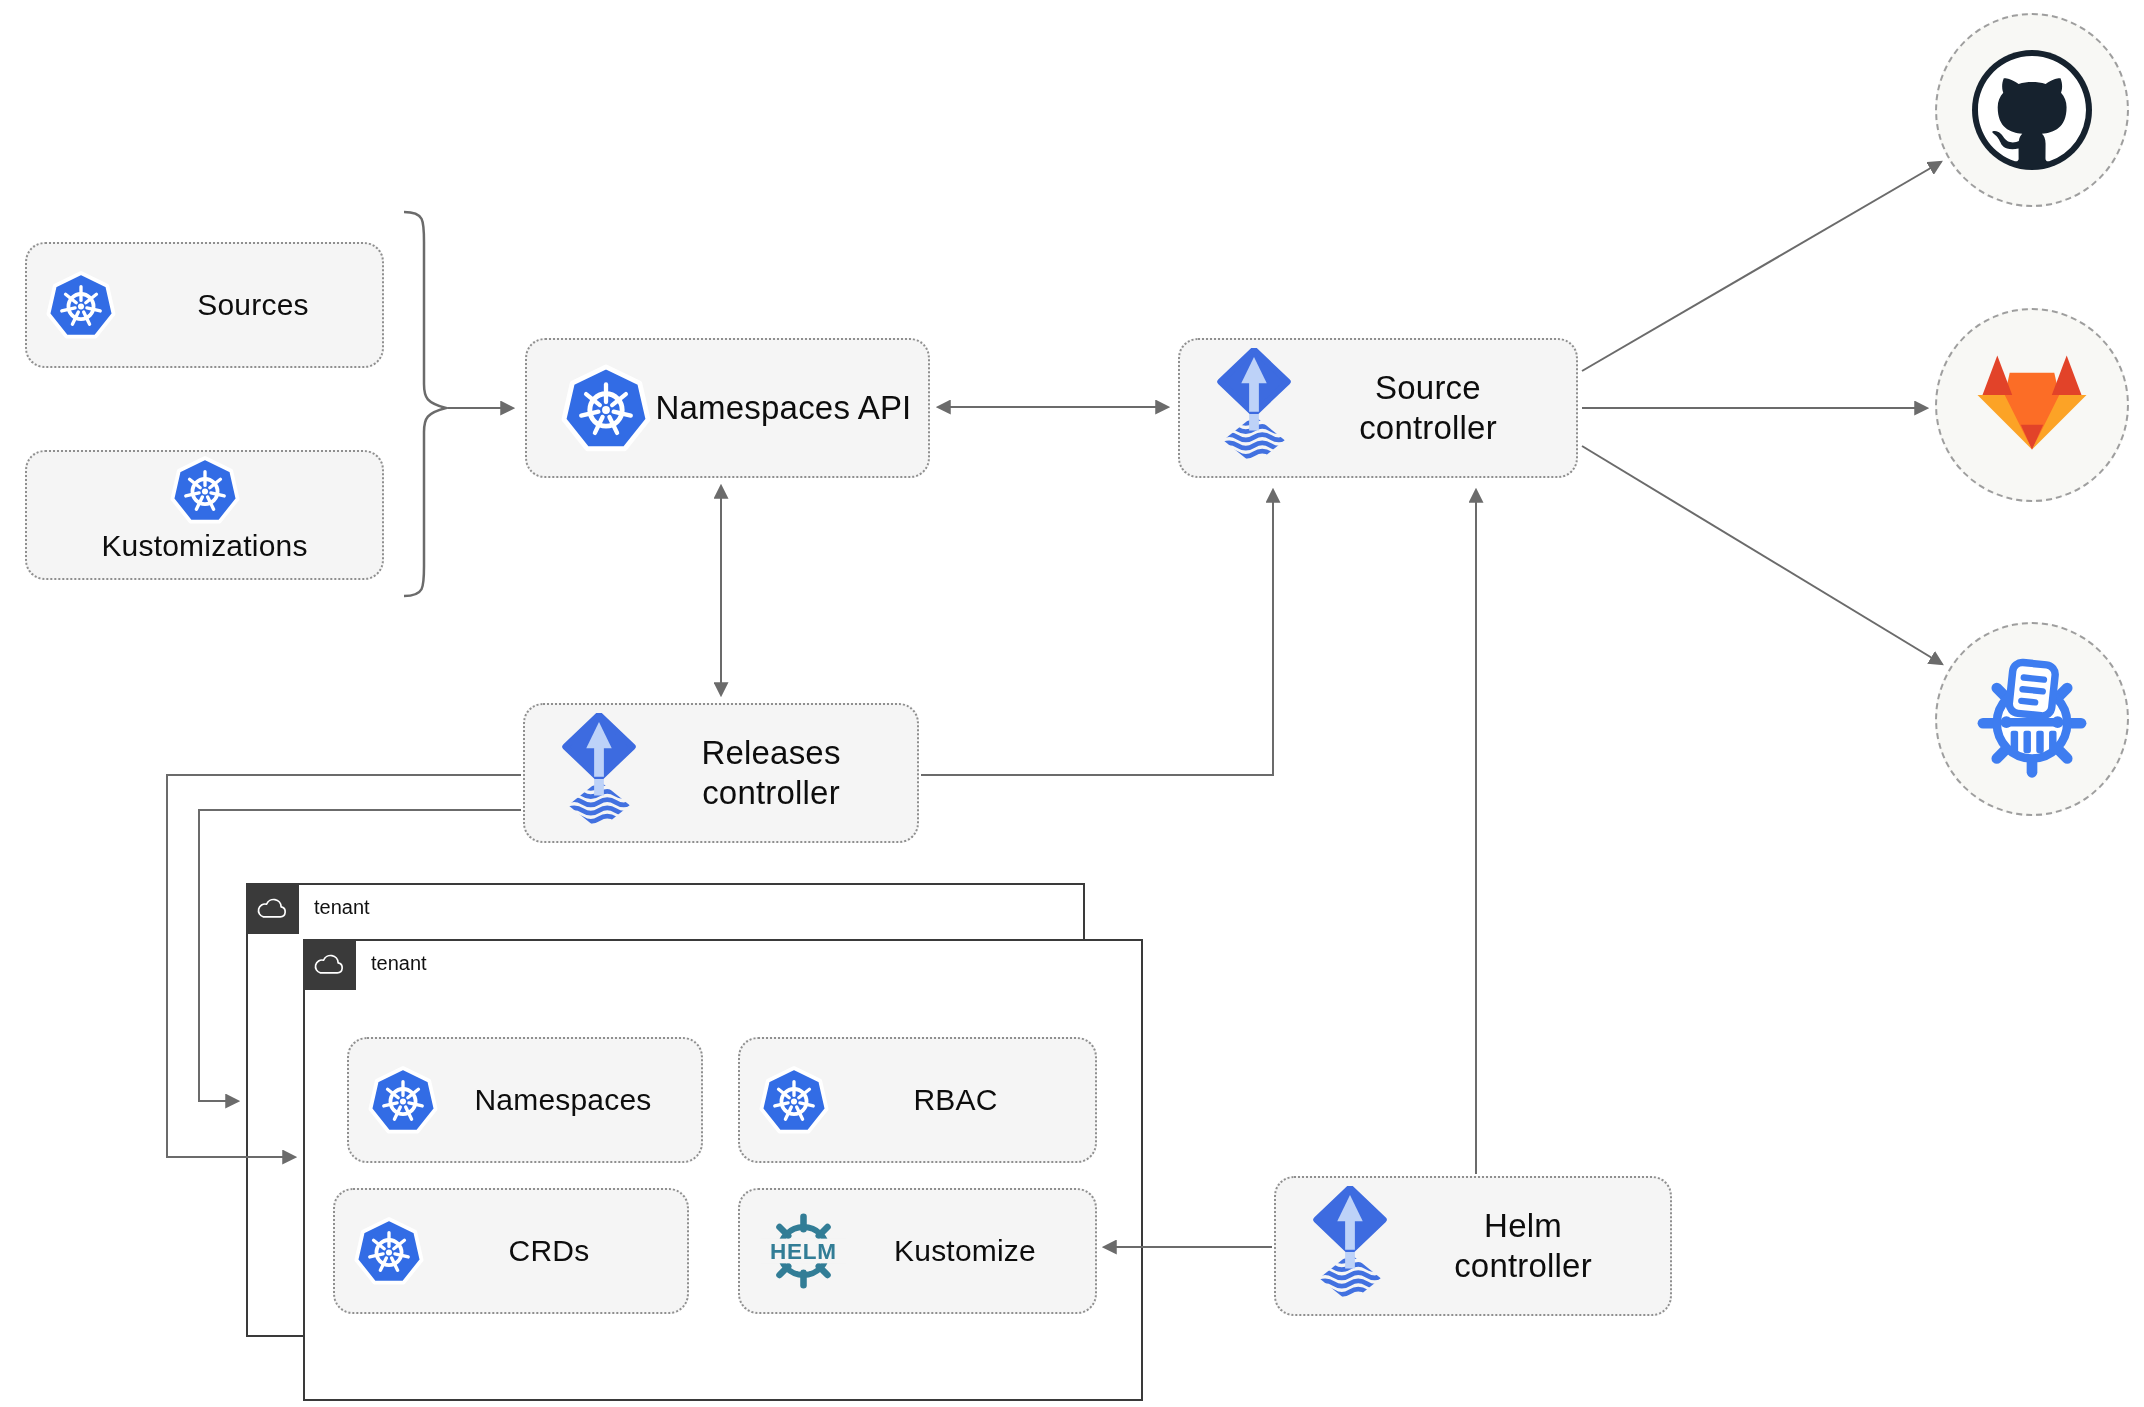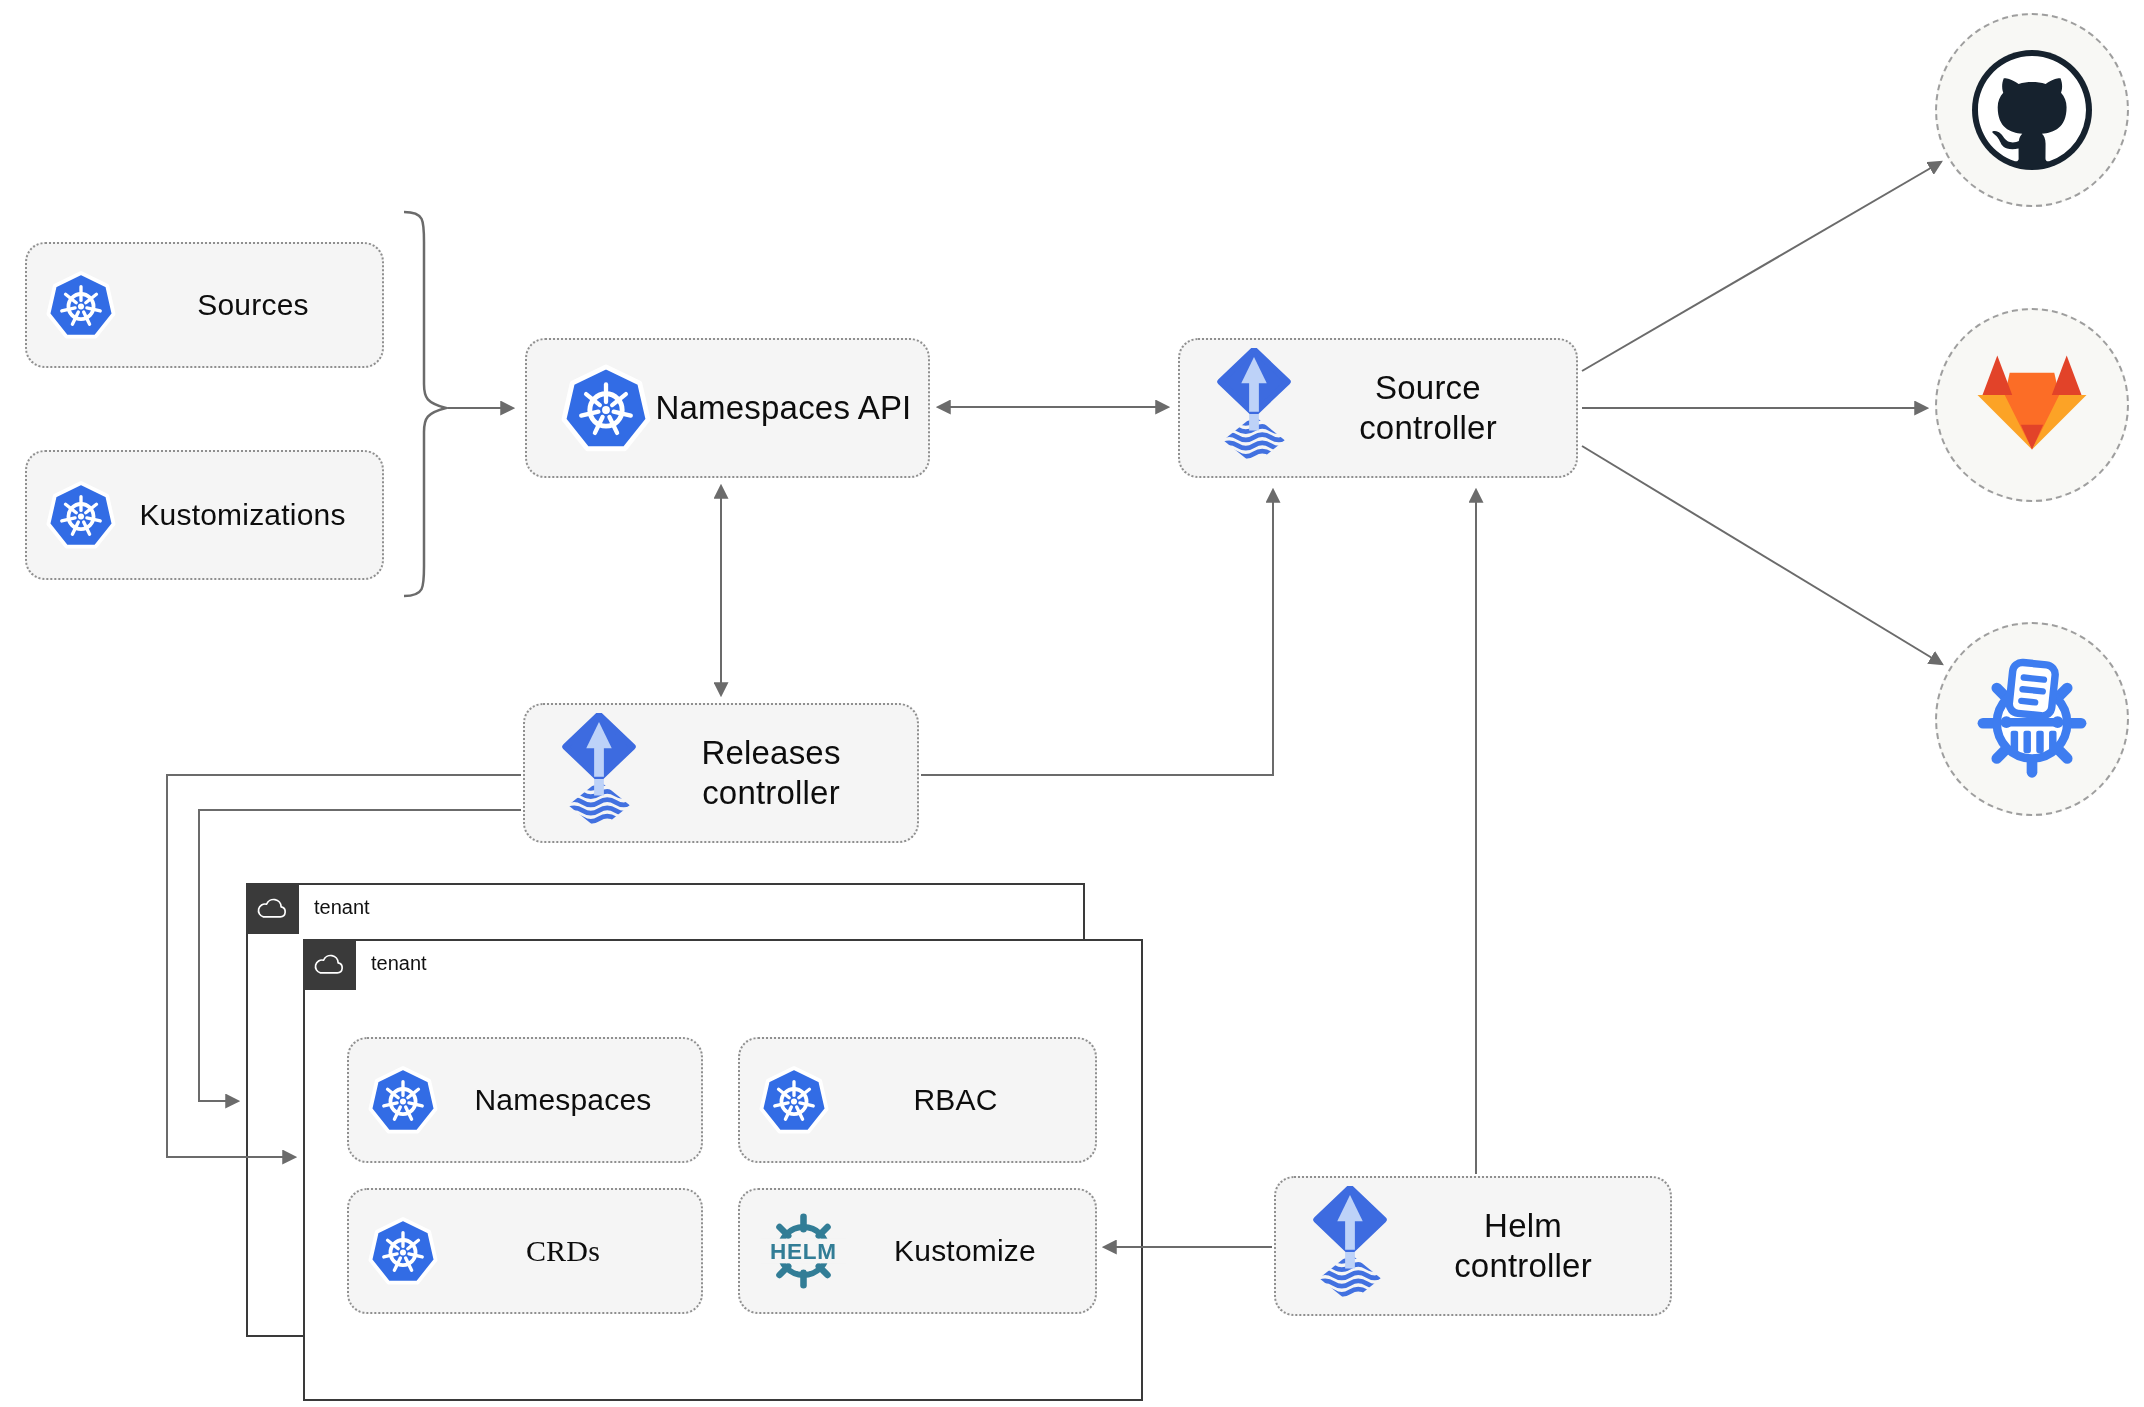--- a/index.html
+++ b/index.html
@@ -169,21 +169,21 @@
 
     <div class="node" style="left:433px;top:96px;width:359px;height:126px;">
       <span class="icon-wrap">
         <svg width="76" height="76">
             <use href="#sym-k8s"></use>
           </svg>
       </span>
       <span class="label">RBAC</span>
     </div>
 
-    <div class="node" style="left:42px;top:247px;width:356px;height:126px;font-family:Liberation Serif, serif;">
+    <div class="node" style="left:28px;top:247px;width:356px;height:126px;">
       <span class="icon-wrap">
         <svg width="76" height="76">
             <use href="#sym-k8s"></use>
           </svg>
       </span>
       <span class="label">CRDs</span>
     </div>
 
     <div class="node" style="left:433px;top:247px;width:359px;height:126px;">
       <span class="icon-wrap">
@@ -197,21 +197,21 @@
 
   <div class="node" style="left:25px;top:242px;width:359px;height:126px;gap:21px;">
     <span class="icon-wrap">
       <svg width="76" height="76">
           <use href="#sym-k8s"></use>
         </svg>
     </span>
     <span class="label">Sources</span>
   </div>
 
-  <div class="node" style="left:25px;top:450px;width:359px;height:130px;">
+  <div class="node" style="left:25px;top:450px;width:359px;height:130px;flex-direction:column;">
     <span class="icon-wrap">
       <svg width="76" height="76">
           <use href="#sym-k8s"></use>
         </svg>
     </span>
     <span class="label">Kustomizations</span>
   </div>
 
   <div class="node big" style="left:525px;top:338px;width:405px;height:140px;">
     <span class="icon-wrap" style="margin-left:14px;">

